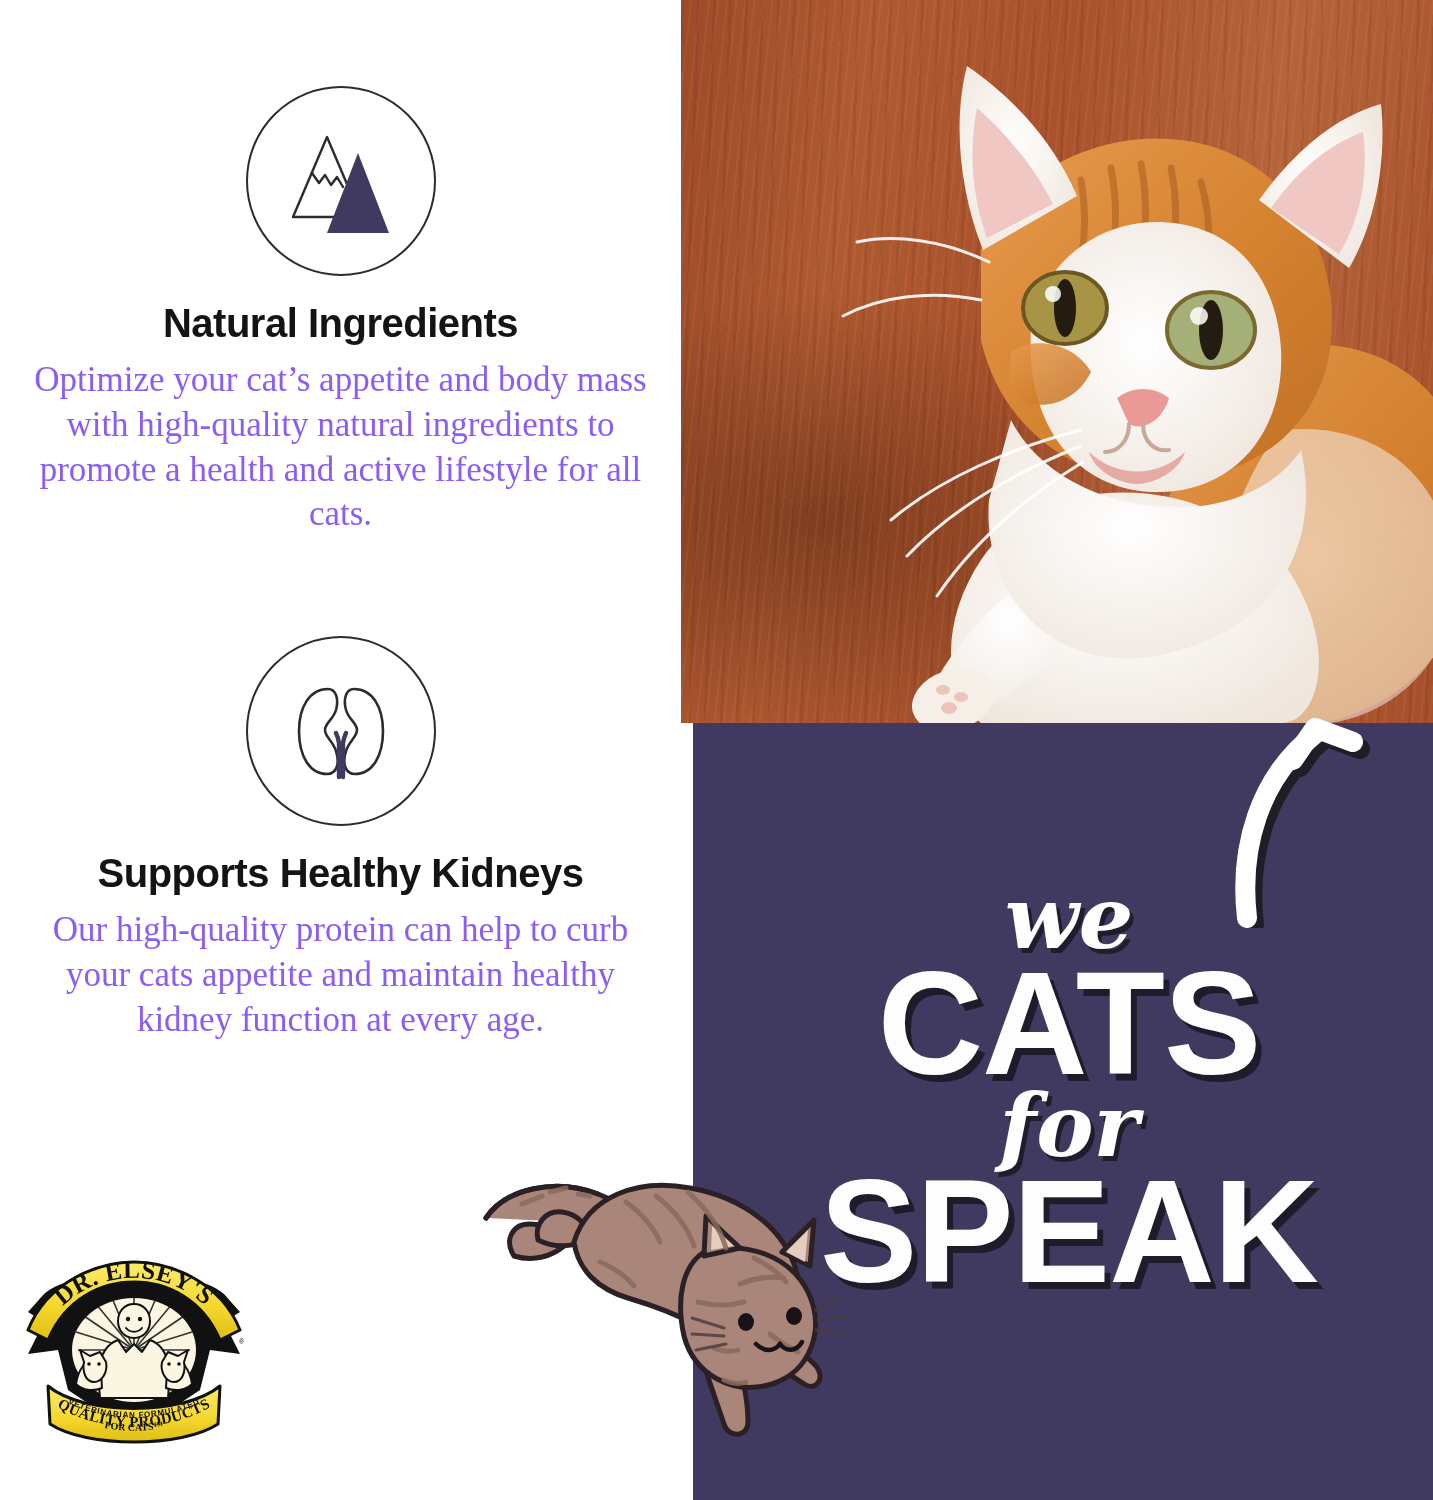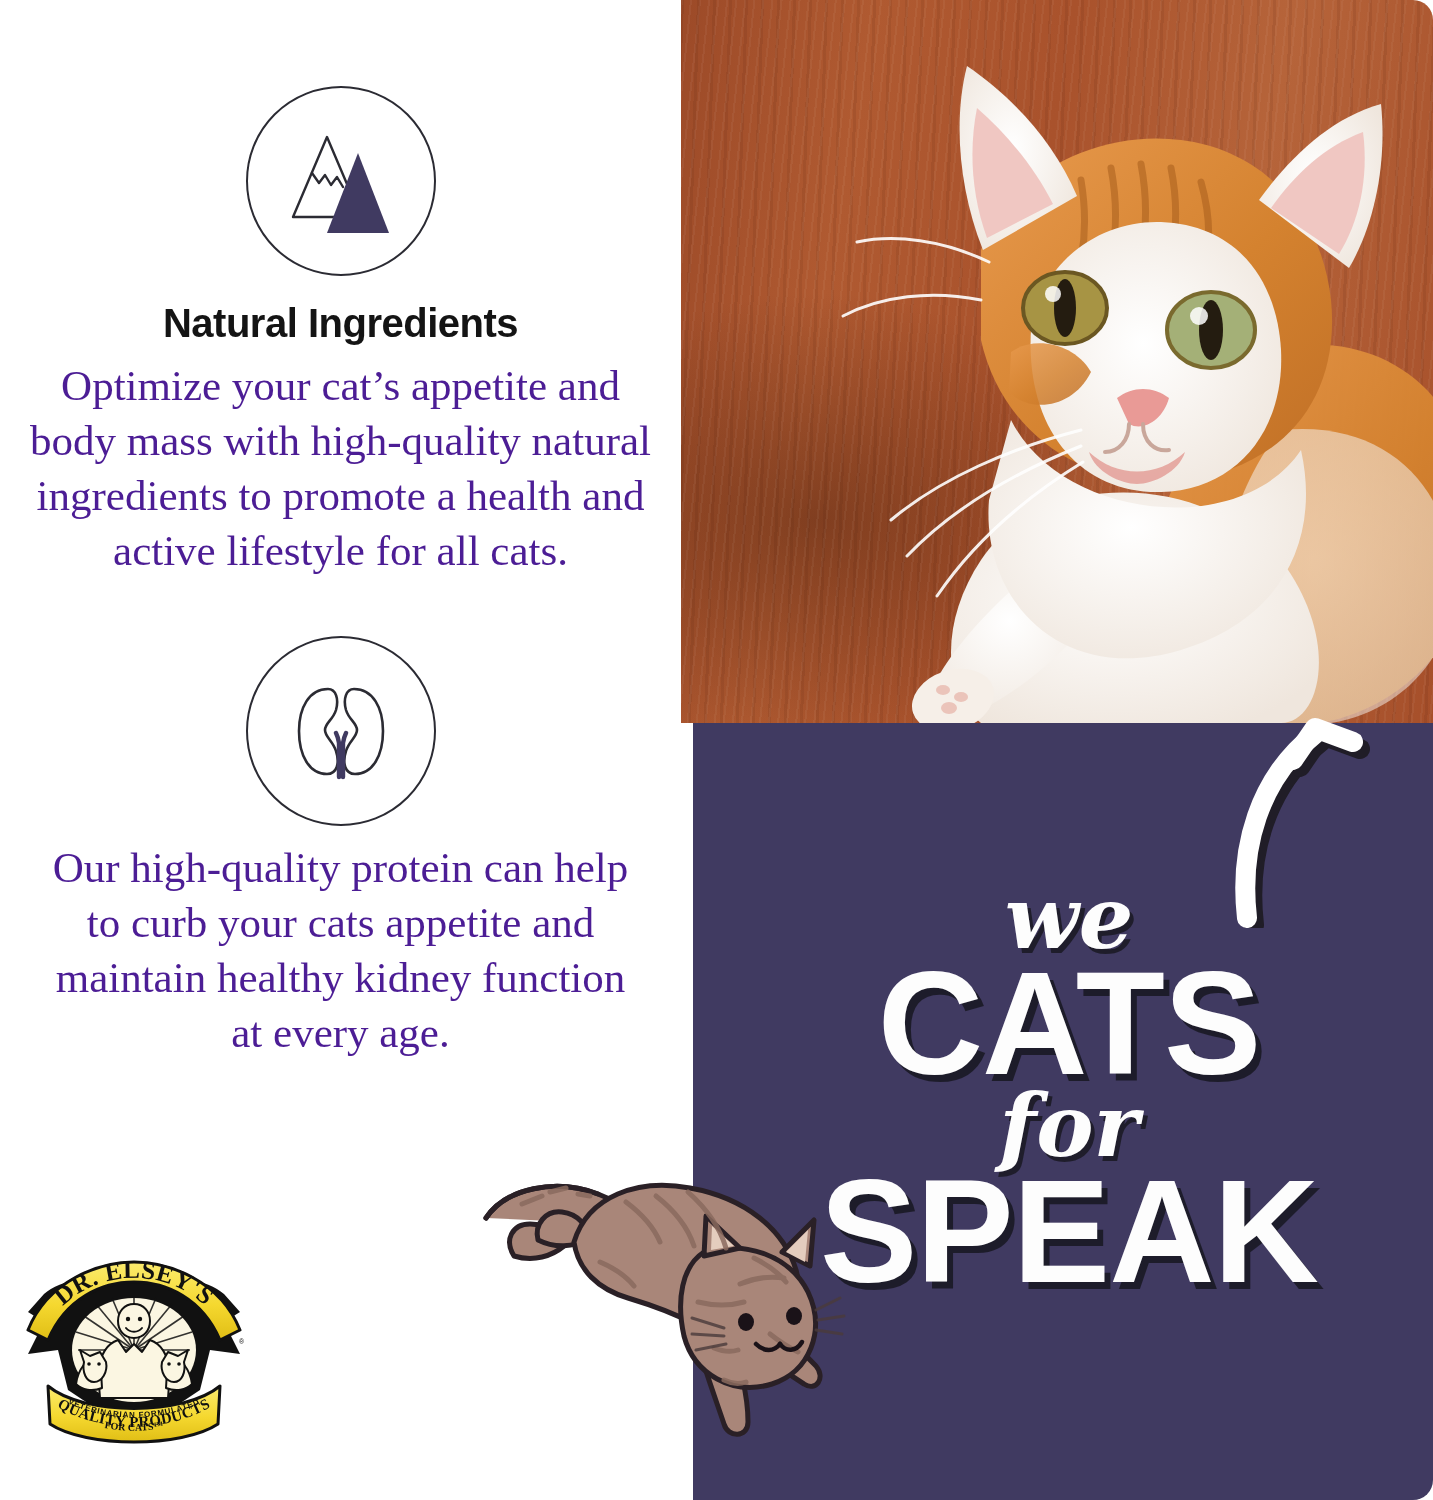--- a/index.html
+++ b/index.html
@@ -7,21 +7,20 @@
     padding: 0;
     background: #ffffff;
   }
   #page {
     position: relative;
     width: 1433px;
     height: 1500px;
     background: #ffffff;
     overflow: hidden;
     font-family: "Liberation Sans", sans-serif;
-    border-radius: 20px;
   }
 
   
   .left-col {
     position: absolute;
     left: 0;
     top: 0;
     width: 681px;
     height: 1500px;
     background: #ffffff;
@@ -57,23 +56,23 @@
     font-size: 40px;
     letter-spacing: -0.5px;
     color: #141414;
     line-height: 1.05;
   }
 
   .feature-body {
     margin: 14px auto 0 auto;
     width: 640px;
     font-family: "Liberation Serif", serif;
-    font-size: 43px;
+    font-size: 35px;
     line-height: 1.28;
-    color: #4c1d95;
+    color: #8b5cf6;
   }
   .feature-2 .feature-body { width: 600px; }
 
   
   .logo {
     position: absolute;
     left: 14px;
     top: 1258px;
     width: 240px;
     height: 186px;
@@ -200,20 +199,21 @@
         <svg width="120" height="112" viewBox="0 0 120 112" aria-hidden="true">
 
           <path d="M47 14 C28 14 18 33 18 56 C18 80 28 99 46 99 C56 99 59 88 55 76 C52 66 44 62 44 55 C44 48 52 45 55 35 C58 24 55 14 47 14 Z" fill="#ffffff" stroke="#2b2b33" stroke-width="2.6" stroke-linejoin="round"></path>
 
           <path d="M73 14 C92 14 102 33 102 56 C102 80 92 99 74 99 C64 99 61 88 65 76 C68 66 76 62 76 55 C76 48 68 45 65 35 C62 24 65 14 73 14 Z" fill="#ffffff" stroke="#2b2b33" stroke-width="2.6" stroke-linejoin="round"></path>
 
           <path d="M55 58 C55 58 57 62 58 68 L58 102" fill="none" stroke="#403A61" stroke-width="4.4" stroke-linecap="round"></path>
           <path d="M65 58 C65 58 63 62 62 68 L62 102" fill="none" stroke="#403A61" stroke-width="4.4" stroke-linecap="round"></path>
         </svg>
       </div>
+      <div class="feature-title">Supports Healthy Kidneys</div>
       <div class="feature-body">Our high-quality protein can help to curb your cats appetite and maintain healthy kidney function at every age.</div>
     </div>
 
     <div class="logo">
       <svg width="240" height="186" viewBox="0 0 240 186" aria-hidden="true">
         <defs>
           <path id="arcTop" d="M30 76 A 96 86 0 0 1 210 76"></path>
           <path id="arcBan1" d="M44 140 A 120 86 0 0 0 196 140"></path>
           <path id="arcBan2" d="M42 148 A 120 86 0 0 0 198 148"></path>
           <path id="arcBan3" d="M62 162 A 120 86 0 0 0 178 162"></path>

